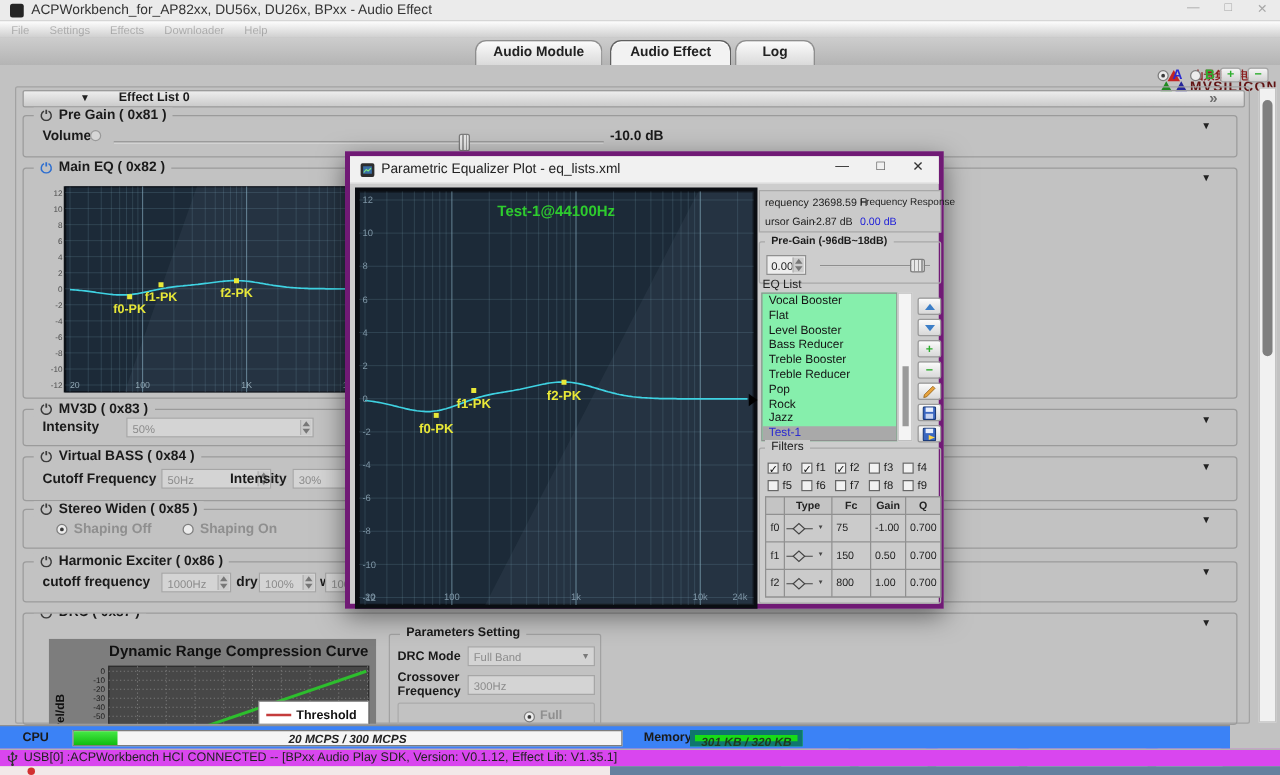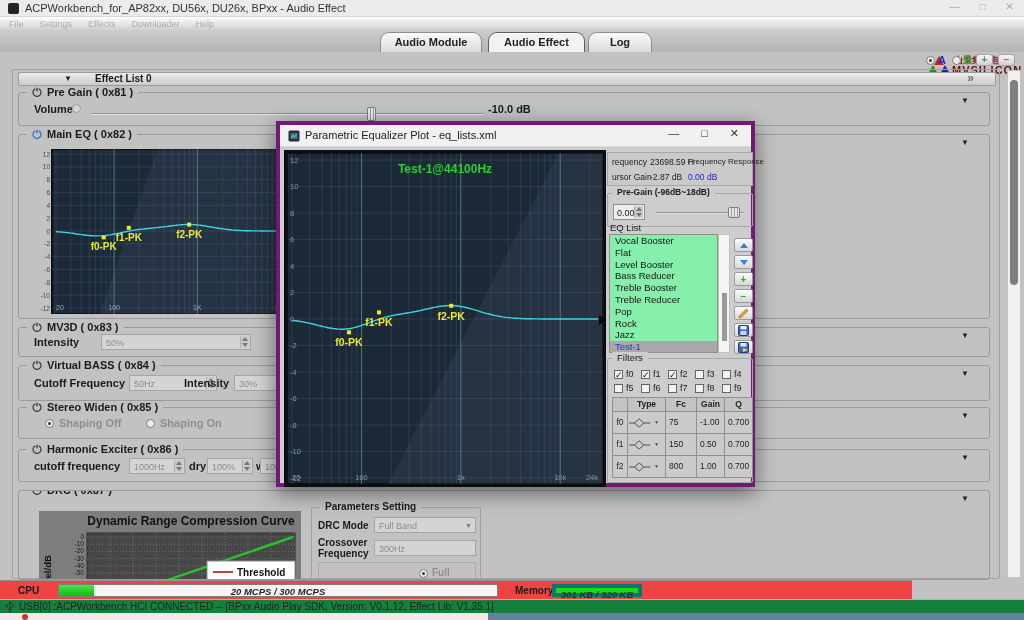--- a/index.html
+++ b/index.html
@@ -98,31 +98,31 @@
 #pm-x1{position:absolute;left:6px;top:29px;font-size:10px;font-weight:bold;}
 #pm-x2{position:absolute;left:6px;top:40px;font-size:10px;font-weight:bold;}
 #pm-xbox{left:62px;top:32px;width:102px;}
 #pm-inner{position:absolute;left:6px;top:54px;width:158px;height:24px;border:1px solid #ababab;border-radius:2px;}
 #pm-radio{left:100px;top:6px;}
 #pm-radiolab{position:absolute;left:113px;top:4px;font-size:10px;color:#8f8f8f;font-weight:bold;}
 
 #vscroll{position:absolute;left:1007px;top:70px;width:14px;height:508px;background:#f1f1f1;border:1px solid #c3c3c3;}
 #vthumb{position:absolute;left:2px;top:9px;width:8px;height:205px;background:#7f7f7f;border-radius:4px;}
 
-#statusbar{position:absolute;left:0;top:580px;width:912px;height:19px;background:#ef4444;border-top:1px solid #909090;}
+#statusbar{position:absolute;left:0;top:580px;width:984px;height:19px;background:#3b82f6;border-top:1px solid #909090;}
 #cpu-label{position:absolute;left:18px;top:4px;font-size:10px;font-weight:bold;}
 #cpu-bar{position:absolute;left:58px;top:3px;width:440px;height:13px;background:#f5f5f5;border:1px solid #7d7d7d;}
 #cpu-fill{position:absolute;left:0;top:0;height:100%;background:linear-gradient(#45e845,#0fbc0f);}
 #cpu-text{position:absolute;left:0;top:1px;width:100%;text-align:center;font-size:9.5px;font-weight:bold;font-style:italic;color:#222;}
 #mem-label{position:absolute;left:515px;top:4px;font-size:10px;font-weight:bold;}
 #mem-badge{position:absolute;left:552px;top:3px;height:13px;padding:1px 5px;background:#17dc17;border:4px solid #0f766e;font-size:9.5px;font-weight:bold;font-style:italic;color:#1e3a1e;text-align:right;}
 #sb-buttons{position:absolute;right:4px;top:1px;display:flex;gap:3px;}
 .sbtn{display:flex;align-items:center;gap:4px;padding:1px 7px;background:rgba(250,250,250,.75);border:1px solid #bdbdbd;border-radius:4px;font-size:10px;font-weight:bold;color:#111;margin-top:17px;}
 
-#usbline{position:absolute;left:0;top:599px;width:1024px;height:14px;background:#15803d;border-top:1px solid #b2b2b2;}
+#usbline{position:absolute;left:0;top:599px;width:1024px;height:14px;background:#d946ef;border-top:1px solid #b2b2b2;}
 #usb-icon{position:absolute;left:5px;top:1px;}
 #usb-text{position:absolute;left:19px;top:1px;font-size:10px;color:#222;}
 #taskstrip{position:absolute;left:0;top:613px;width:1024px;height:7px;}
 #ts-left{position:absolute;left:0;top:0;width:488px;height:7px;background:#f2e9e9;}
 #ts-red{position:absolute;left:22px;top:1px;width:6px;height:6px;border-radius:50%;background:#d23030;}
 #ts-right{position:absolute;left:488px;top:0;width:536px;height:7px;background:#64819f;}
 
 #dialog{position:absolute;left:276px;top:121px;width:479px;height:366px;background:#cdcdcd;border:4px solid #701a75;box-shadow:0 6px 20px rgba(0,0,0,.5);z-index:50;}
 #dlg-tb{position:absolute;left:0;top:0;width:100%;height:22px;background:#f1f1f1;border-bottom:1px solid #d9d9d9;}
 #dlg-icon{position:absolute;left:8px;top:5px;}

